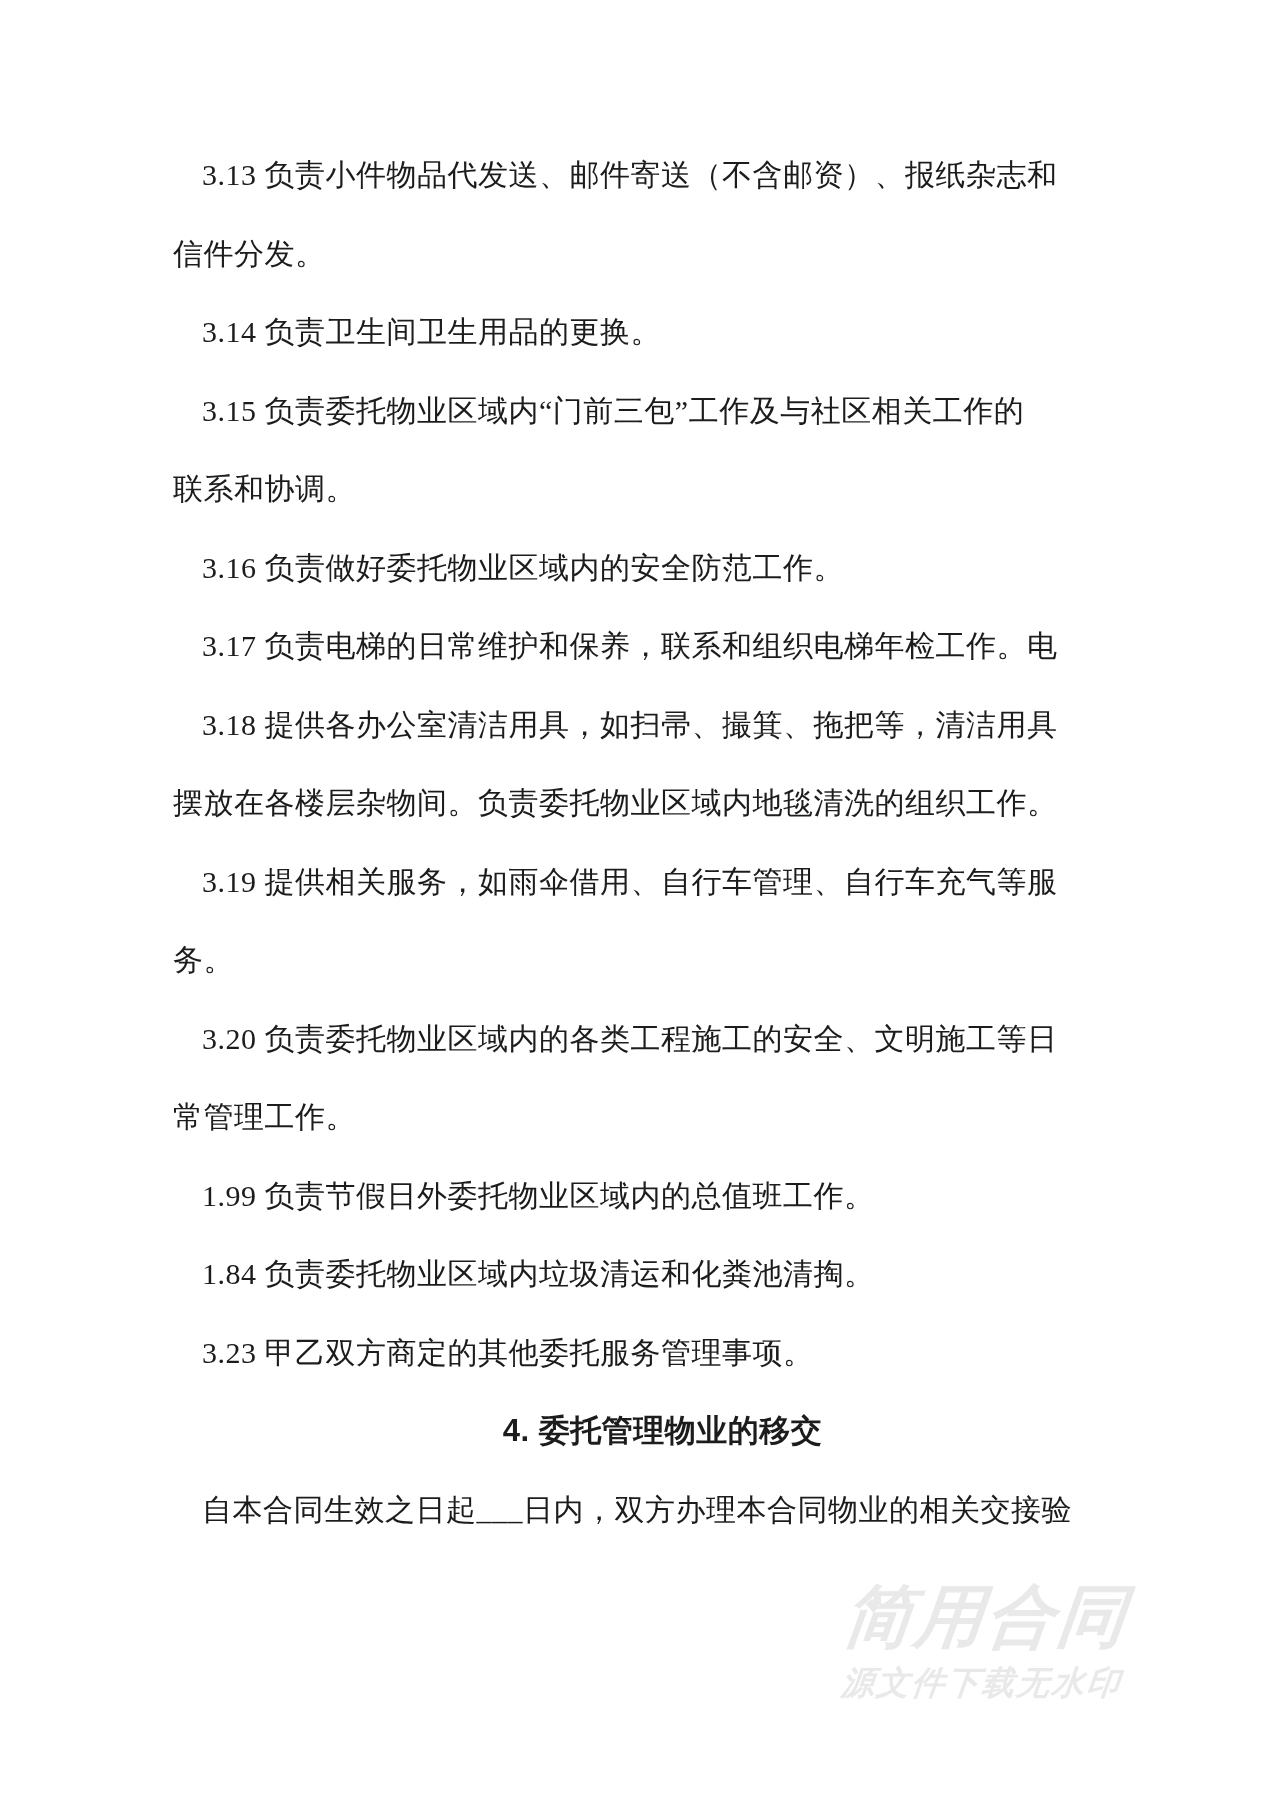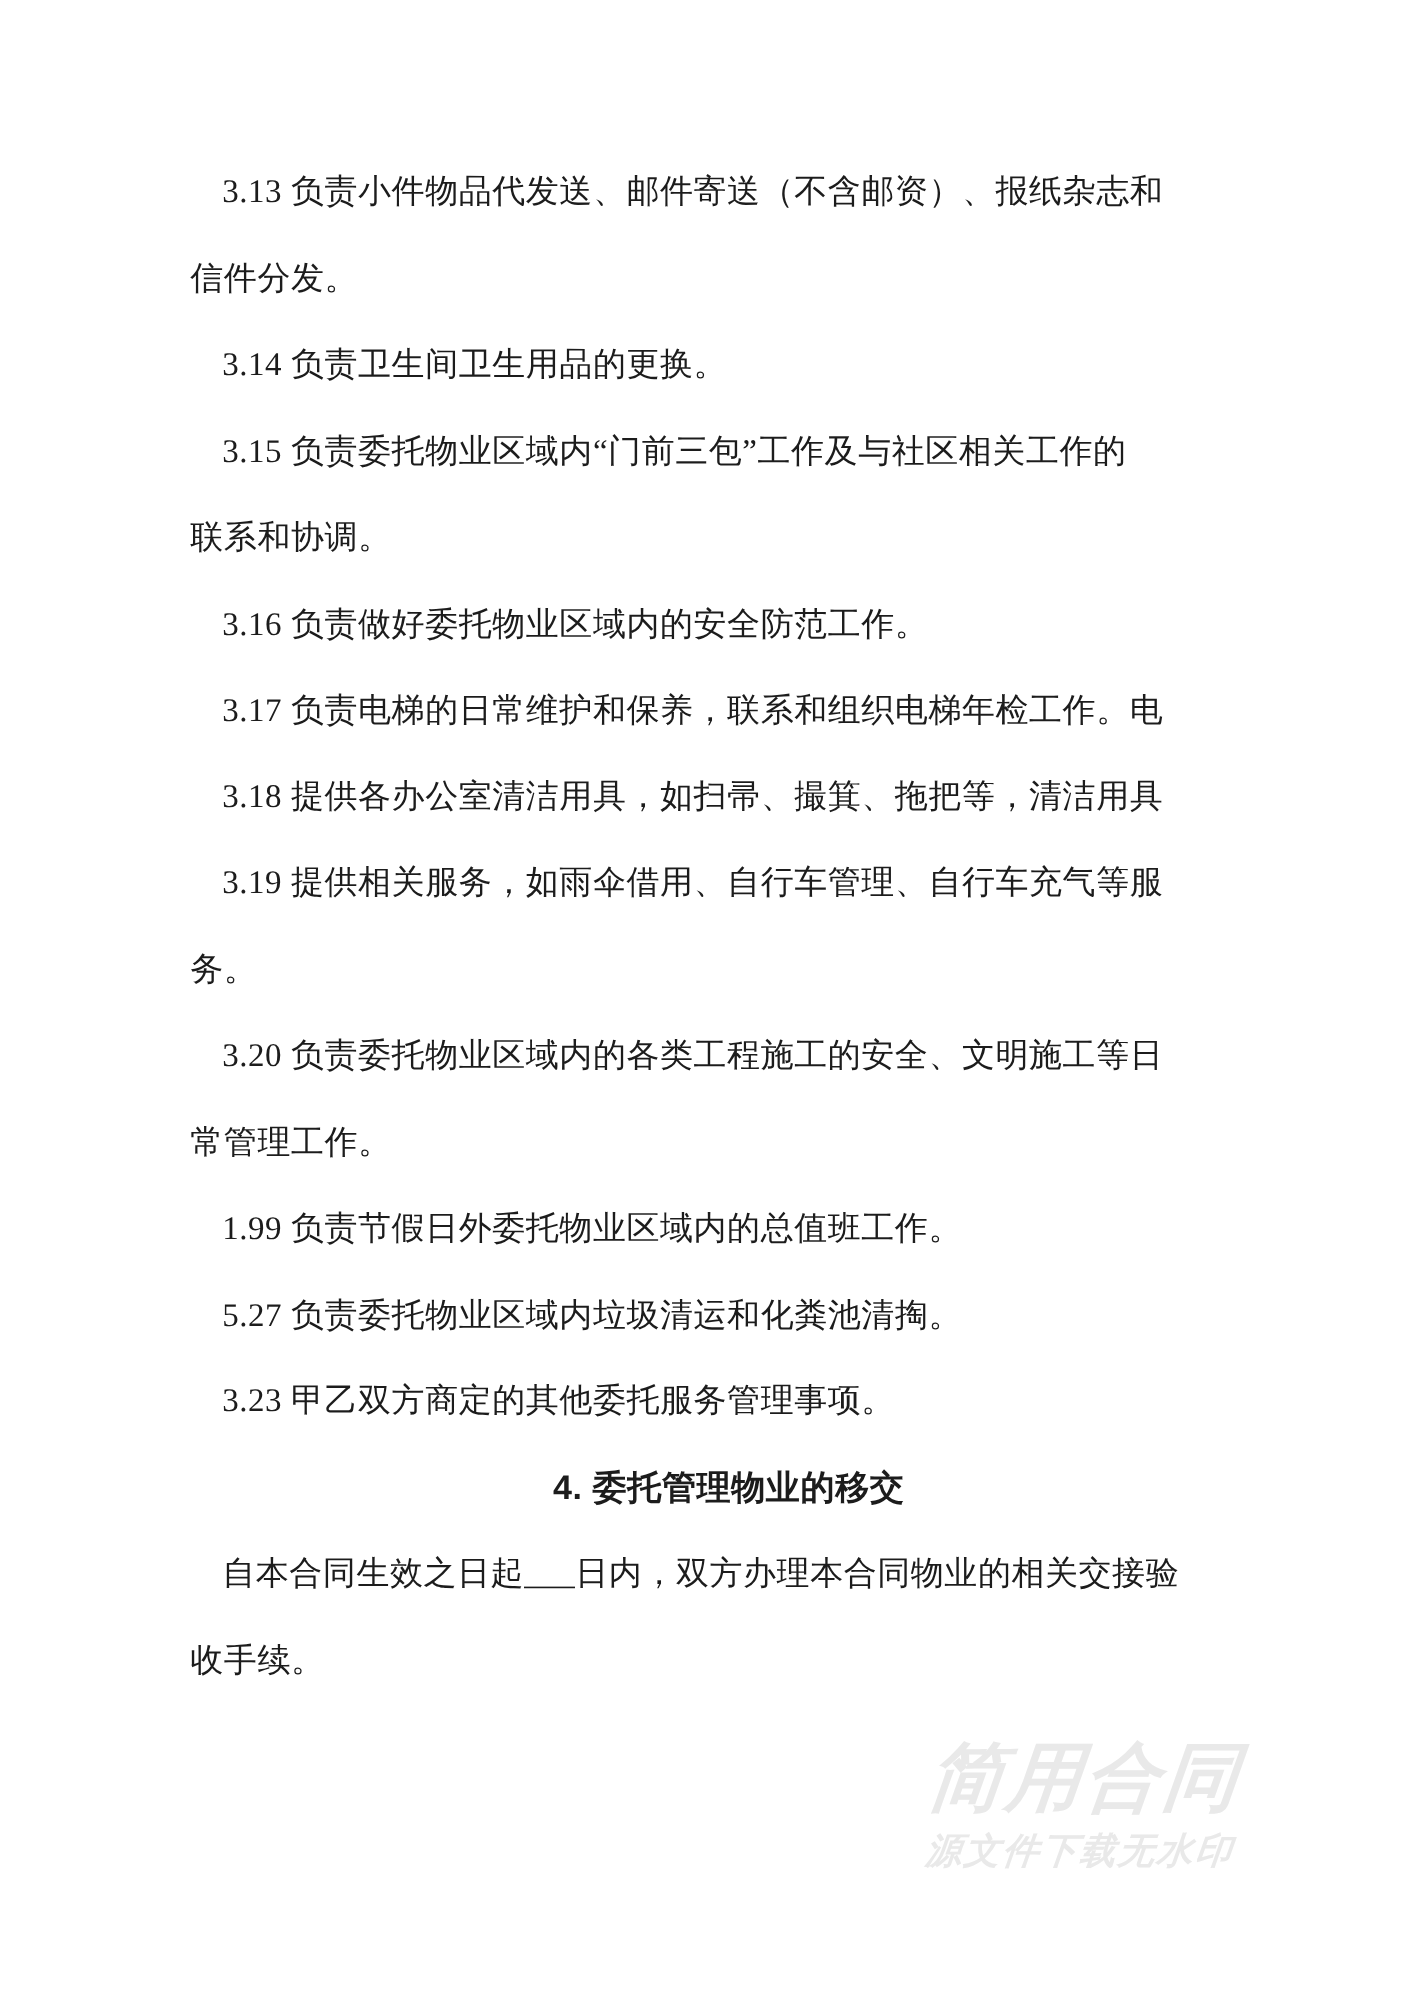--- a/index.html
+++ b/index.html
@@ -69,30 +69,30 @@
 
   <div class="content">
     <div class="line indent">3.13 负责小件物品代发送、邮件寄送（不含邮资）、报纸杂志和</div>
     <div class="line">信件分发。</div>
     <div class="line indent">3.14 负责卫生间卫生用品的更换。</div>
     <div class="line indent">3.15 负责委托物业区域内“门前三包”工作及与社区相关工作的</div>
     <div class="line">联系和协调。</div>
     <div class="line indent">3.16 负责做好委托物业区域内的安全防范工作。</div>
     <div class="line indent">3.17 负责电梯的日常维护和保养，联系和组织电梯年检工作。电</div>
     <div class="line indent">3.18 提供各办公室清洁用具，如扫帚、撮箕、拖把等，清洁用具</div>
+    <div class="line">摆放在各楼层杂物间。负责委托物业区域内地毯清洗的组织工作。</div>
     <div class="line indent">3.19 提供相关服务，如雨伞借用、自行车管理、自行车充气等服</div>
     <div class="line">务。</div>
     <div class="line indent">3.20 负责委托物业区域内的各类工程施工的安全、文明施工等日</div>
     <div class="line">常管理工作。</div>
     <div class="line indent">1.99 负责节假日外委托物业区域内的总值班工作。</div>
-    <div class="line indent">5.27 负责委托物业区域内垃圾清运和化粪池清掏。</div>
+    <div class="line indent">1.84 负责委托物业区域内垃圾清运和化粪池清掏。</div>
     <div class="line indent">3.23 甲乙双方商定的其他委托服务管理事项。</div>
     <div class="line heading">4. 委托管理物业的移交</div>
     <div class="line indent">自本合同生效之日起___日内，双方办理本合同物业的相关交接验</div>
-    <div class="line">收手续。</div>
   </div>
 
   <div class="watermark">
     <div class="wm-title">简用合同</div>
     <div class="wm-subtitle">源文件下载无水印</div>
   </div>
 
 </div>
 
 </body></html>

